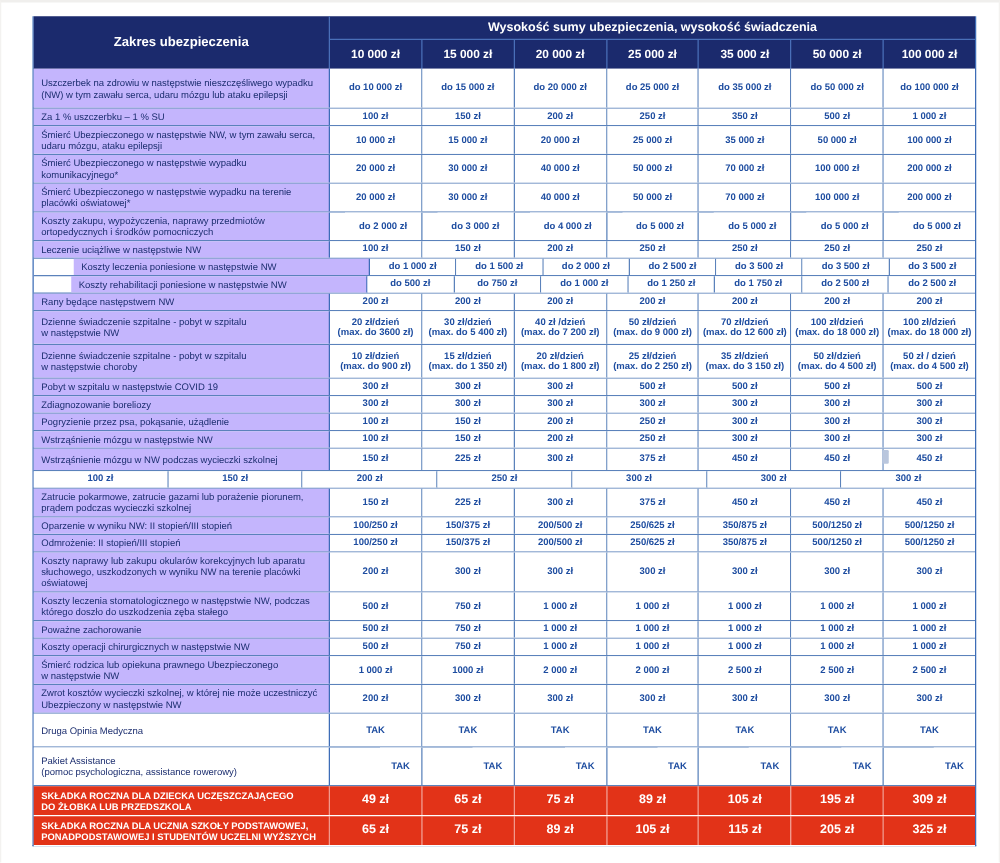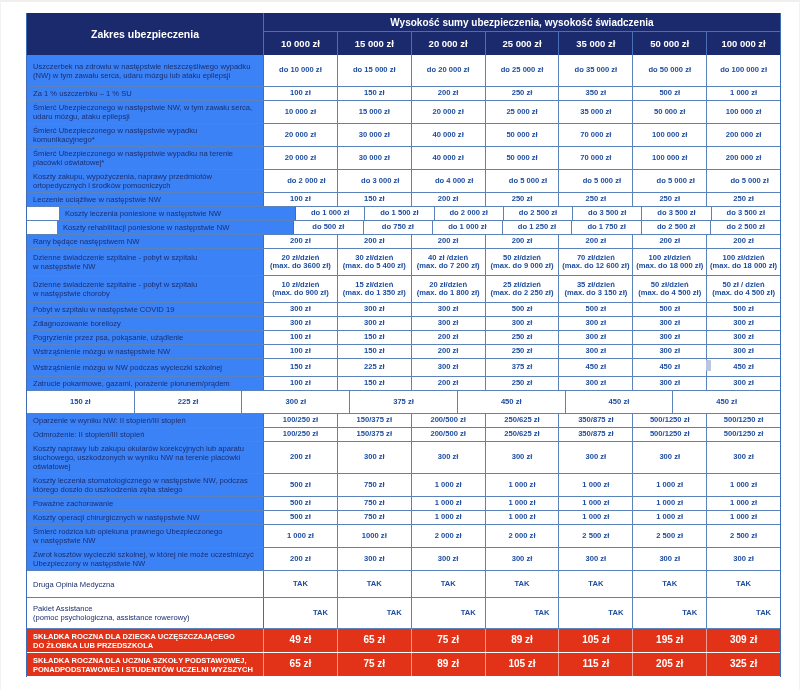--- a/index.html
+++ b/index.html
@@ -41,21 +41,21 @@
   }
   .th-col:last-child { border-right:none; }
   
   .tbody { flex:1; display:flex; flex-direction:column; }
   .row { display:flex; flex:none; border-bottom:1px solid #5b82bb; }
   .row:last-child { border-bottom:none; }
   .lbl {
     width:237px; flex:none; display:flex; align-items:center;
     padding:1px 3px 1px 6px;
     font-size:7.6px; line-height:9px; color:#1c2e6f;
-    background:#3b82f6; border-right:1px solid #3d6db7;
+    background:#c4b5fd; border-right:1px solid #3d6db7;
     white-space:pre-line;
   }
   .val {
     flex:1; display:flex; align-items:center; justify-content:center;
     font-size:7.6px; line-height:8.5px; font-weight:700; color:#1e4da0;
     text-align:center; background:#ffffff; border-right:1px solid #5b82bb;
     white-space:pre-line; padding:1px;
   }
   .val:last-child { border-right:none; }
   
@@ -279,30 +279,30 @@
         <div class="lbl">Wstrząśnienie mózgu w NW podczas wycieczki szkolnej</div>
         <div class="val">150 zł</div>
         <div class="val">225 zł</div>
         <div class="val">300 zł</div>
         <div class="val">375 zł</div>
         <div class="val">450 zł</div>
         <div class="val">450 zł</div>
         <div class="val">450 zł</div>
       </div>
       <div class="row normal" style="height: 14px;">
-        <div class="lbl">Zatrucie pokarmowe, gazami, porażenie piorunem/prądem</div>
         <div class="val">100 zł</div>
         <div class="val">150 zł</div>
         <div class="val">200 zł</div>
         <div class="val">250 zł</div>
         <div class="val">300 zł</div>
         <div class="val">300 zł</div>
         <div class="val">300 zł</div>
       </div>
       <div class="row normal" style="height: 23px;">
+        <div class="lbl">Zatrucie pokarmowe, zatrucie gazami lub porażenie piorunem, prądem podczas wycieczki szkolnej</div>
         <div class="val">150 zł</div>
         <div class="val">225 zł</div>
         <div class="val">300 zł</div>
         <div class="val">375 zł</div>
         <div class="val">450 zł</div>
         <div class="val">450 zł</div>
         <div class="val">450 zł</div>
       </div>
       <div class="row normal" style="height: 14px;">
         <div class="lbl">Oparzenie w wyniku NW: II stopień/III stopień</div>

